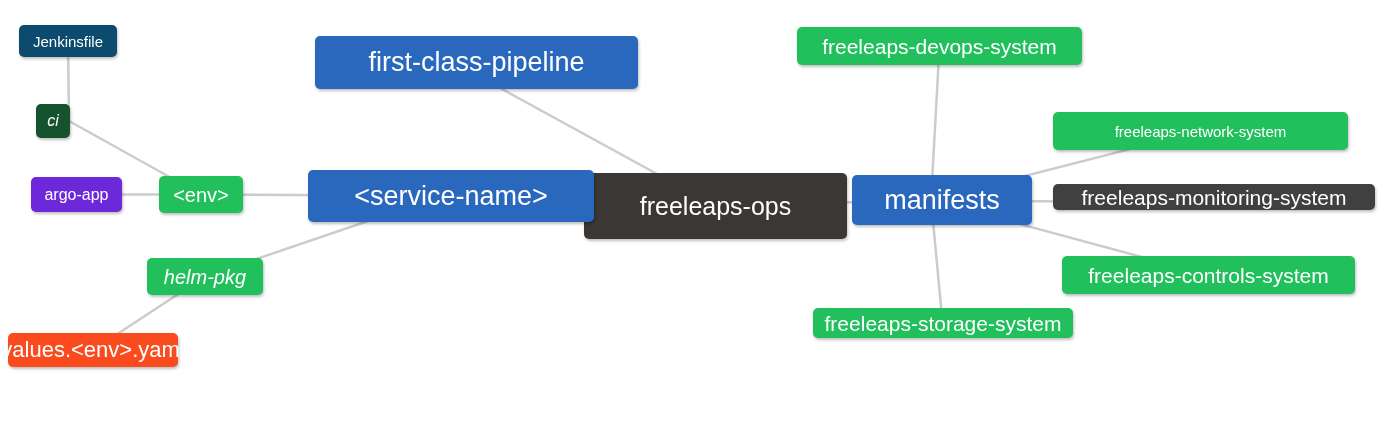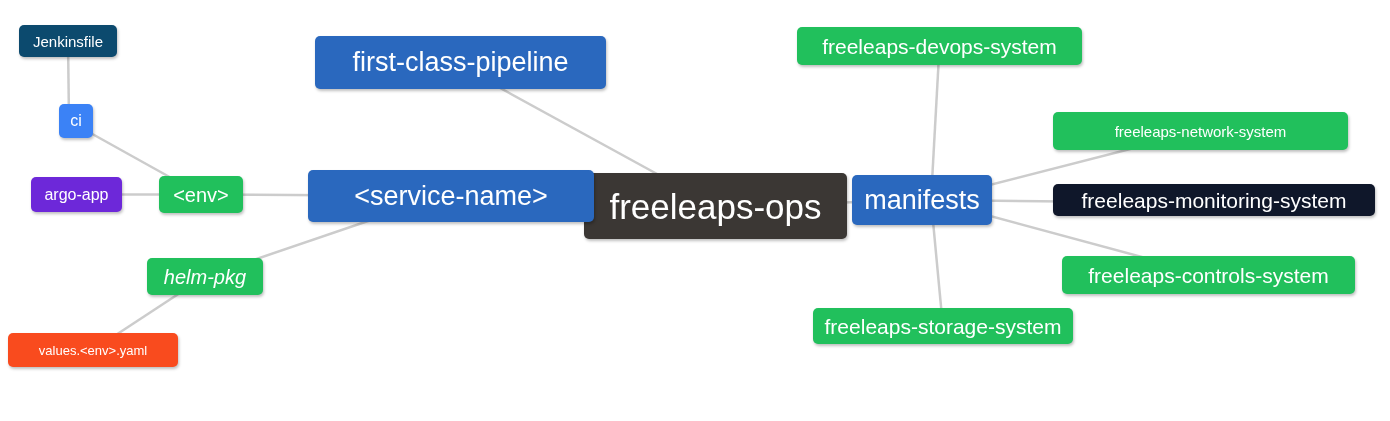--- a/index.html
+++ b/index.html
@@ -50,28 +50,28 @@
       <line x1="93" y1="350" x2="205" y2="276.5" stroke="#cccccc" stroke-width="2.5"></line>
       <line x1="441.5" y1="196" x2="715.5" y2="206" stroke="#cccccc" stroke-width="2.5"></line>
       <line x1="453.5" y1="62.5" x2="715.5" y2="206" stroke="#cccccc" stroke-width="2.5"></line>
       <line x1="715.5" y1="206" x2="931" y2="200" stroke="#cccccc" stroke-width="2.5"></line>
       <line x1="931" y1="200" x2="939.5" y2="46" stroke="#cccccc" stroke-width="2.5"></line>
       <line x1="931" y1="200" x2="1200.5" y2="131" stroke="#cccccc" stroke-width="2.5"></line>
       <line x1="931" y1="200" x2="1214" y2="203" stroke="#cccccc" stroke-width="2.5"></line>
       <line x1="931" y1="200" x2="1208.5" y2="275" stroke="#cccccc" stroke-width="2.5"></line>
       <line x1="931" y1="200" x2="943" y2="327.5" stroke="#cccccc" stroke-width="2.5"></line>
     </svg>
-<div class="node" style="left: 584px; top: 173px; width: 263px; height: 66px; font-size: 35px; background: rgb(59, 55, 52); color: rgb(255, 255, 255);">freeleaps-ops</div>
-    <div class="node" style="left: 315px; top: 36px; width: 291px; height: 53px; font-size: 27px; background: rgb(42, 104, 190); color: rgb(255, 255, 255);">first-class-pipeline</div>
+<div class="node" style="left: 584px; top: 173px; width: 263px; height: 66px; font-size: 25px; background: rgb(59, 55, 52); color: rgb(255, 255, 255);">freeleaps-ops</div>
+    <div class="node" style="left: 315px; top: 36px; width: 323px; height: 53px; font-size: 27px; background: rgb(42, 104, 190); color: rgb(255, 255, 255);">first-class-pipeline</div>
     <div class="node" style="left: 308px; top: 170px; width: 286px; height: 52px; font-size: 27px; background: rgb(42, 104, 190); color: rgb(255, 255, 255);">&lt;service-name&gt;</div>
-    <div class="node" style="left: 852px; top: 175px; width: 140px; height: 50px; font-size: 27px; background: rgb(42, 104, 190); color: rgb(255, 255, 255);">manifests</div>
+    <div class="node" style="left: 852px; top: 175px; width: 180px; height: 50px; font-size: 27px; background: rgb(42, 104, 190); color: rgb(255, 255, 255);">manifests</div>
     <div class="node" style="left: 159px; top: 176px; width: 84px; height: 37px; font-size: 20px; background: rgb(33, 192, 92); color: rgb(255, 255, 255);">&lt;env&gt;</div>
     <div class="node" style="left: 147px; top: 258px; width: 116px; height: 37px; font-size: 20px; background: rgb(33, 192, 92); color: rgb(255, 255, 255); font-style: italic;">helm-pkg</div>
     <div class="node" style="left: 797px; top: 27px; width: 285px; height: 38px; font-size: 21px; background: rgb(33, 192, 92); color: rgb(255, 255, 255);">freeleaps-devops-system</div>
     <div class="node" style="left: 1053px; top: 112px; width: 295px; height: 38px; font-size: 15px; background: rgb(33, 192, 92); color: rgb(255, 255, 255);">freeleaps-network-system</div>
-    <div class="node" style="left: 1053px; top: 184px; width: 322px; height: 32px; font-size: 21px; background: #0f172a; color: rgb(255, 255, 255);">freeleaps-monitoring-system</div>
+    <div class="node" style="left: 1053px; top: 184px; width: 322px; height: 26px; font-size: 21px; background: #404040; color: rgb(255, 255, 255);">freeleaps-monitoring-system</div>
     <div class="node" style="left: 1062px; top: 256px; width: 293px; height: 38px; font-size: 21px; background: rgb(33, 192, 92); color: rgb(255, 255, 255);">freeleaps-controls-system</div>
-    <div class="node" style="left: 813px; top: 308px; width: 260px; height: 36px; font-size: 21px; background: rgb(33, 192, 92); color: rgb(255, 255, 255);">freeleaps-storage-system</div>
+    <div class="node" style="left: 813px; top: 308px; width: 260px; height: 30px; font-size: 21px; background: rgb(33, 192, 92); color: rgb(255, 255, 255);">freeleaps-storage-system</div>
     <div class="node" style="left: 19px; top: 25px; width: 98px; height: 32px; font-size: 15px; background: #0c4a6e; color: rgb(255, 255, 255);">Jenkinsfile</div>
-    <div class="node" style="left: 59px; top: 104px; width: 34px; height: 34px; font-size: 16px; background: #3b82f6; color: rgb(255, 255, 255);">ci</div>
+    <div class="node" style="left: 36px; top: 104px; width: 34px; height: 34px; font-size: 16px; background: #14532d; color: rgb(255, 255, 255); font-style: italic;">ci</div>
     <div class="node" style="left: 31px; top: 177px; width: 91px; height: 35px; font-size: 16px; background: #6d28d9; color: rgb(255, 255, 255);">argo-app</div>
-    <div class="node" style="left: 8px; top: 333px; width: 170px; height: 34px; font-size: 13px; background: rgb(249, 75, 30); color: rgb(255, 255, 255);">values.&lt;env&gt;.yaml</div>
+    <div class="node" style="left: 8px; top: 333px; width: 170px; height: 34px; font-size: 22px; background: rgb(249, 75, 30); color: rgb(255, 255, 255);">values.&lt;env&gt;.yaml</div>
   </div>
 
 </body></html>

